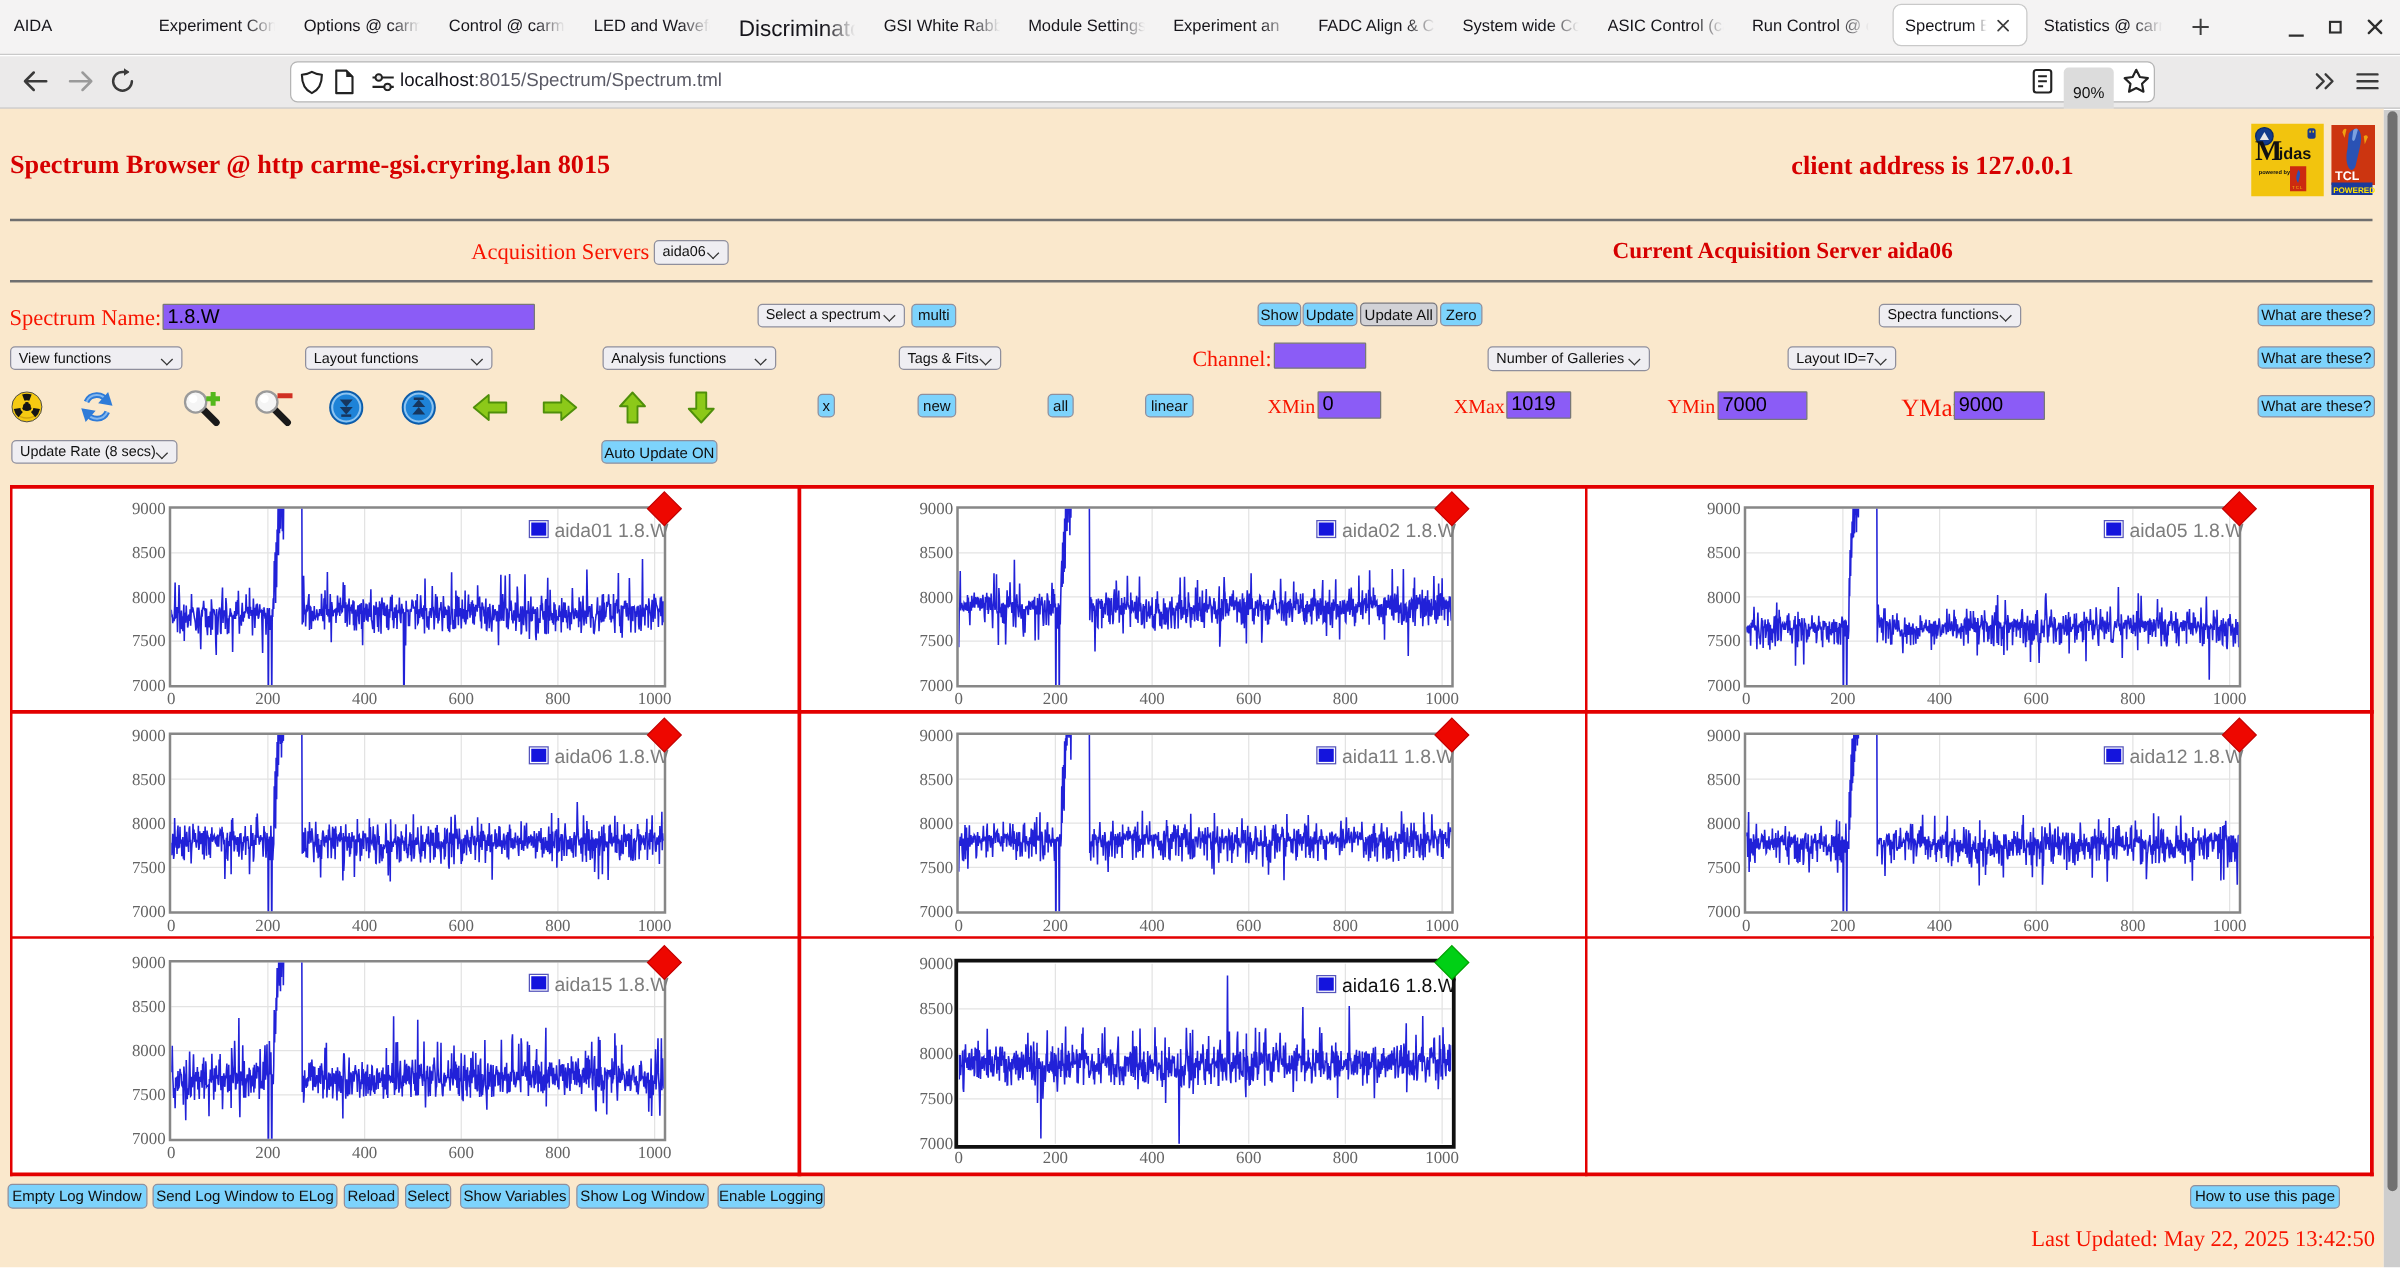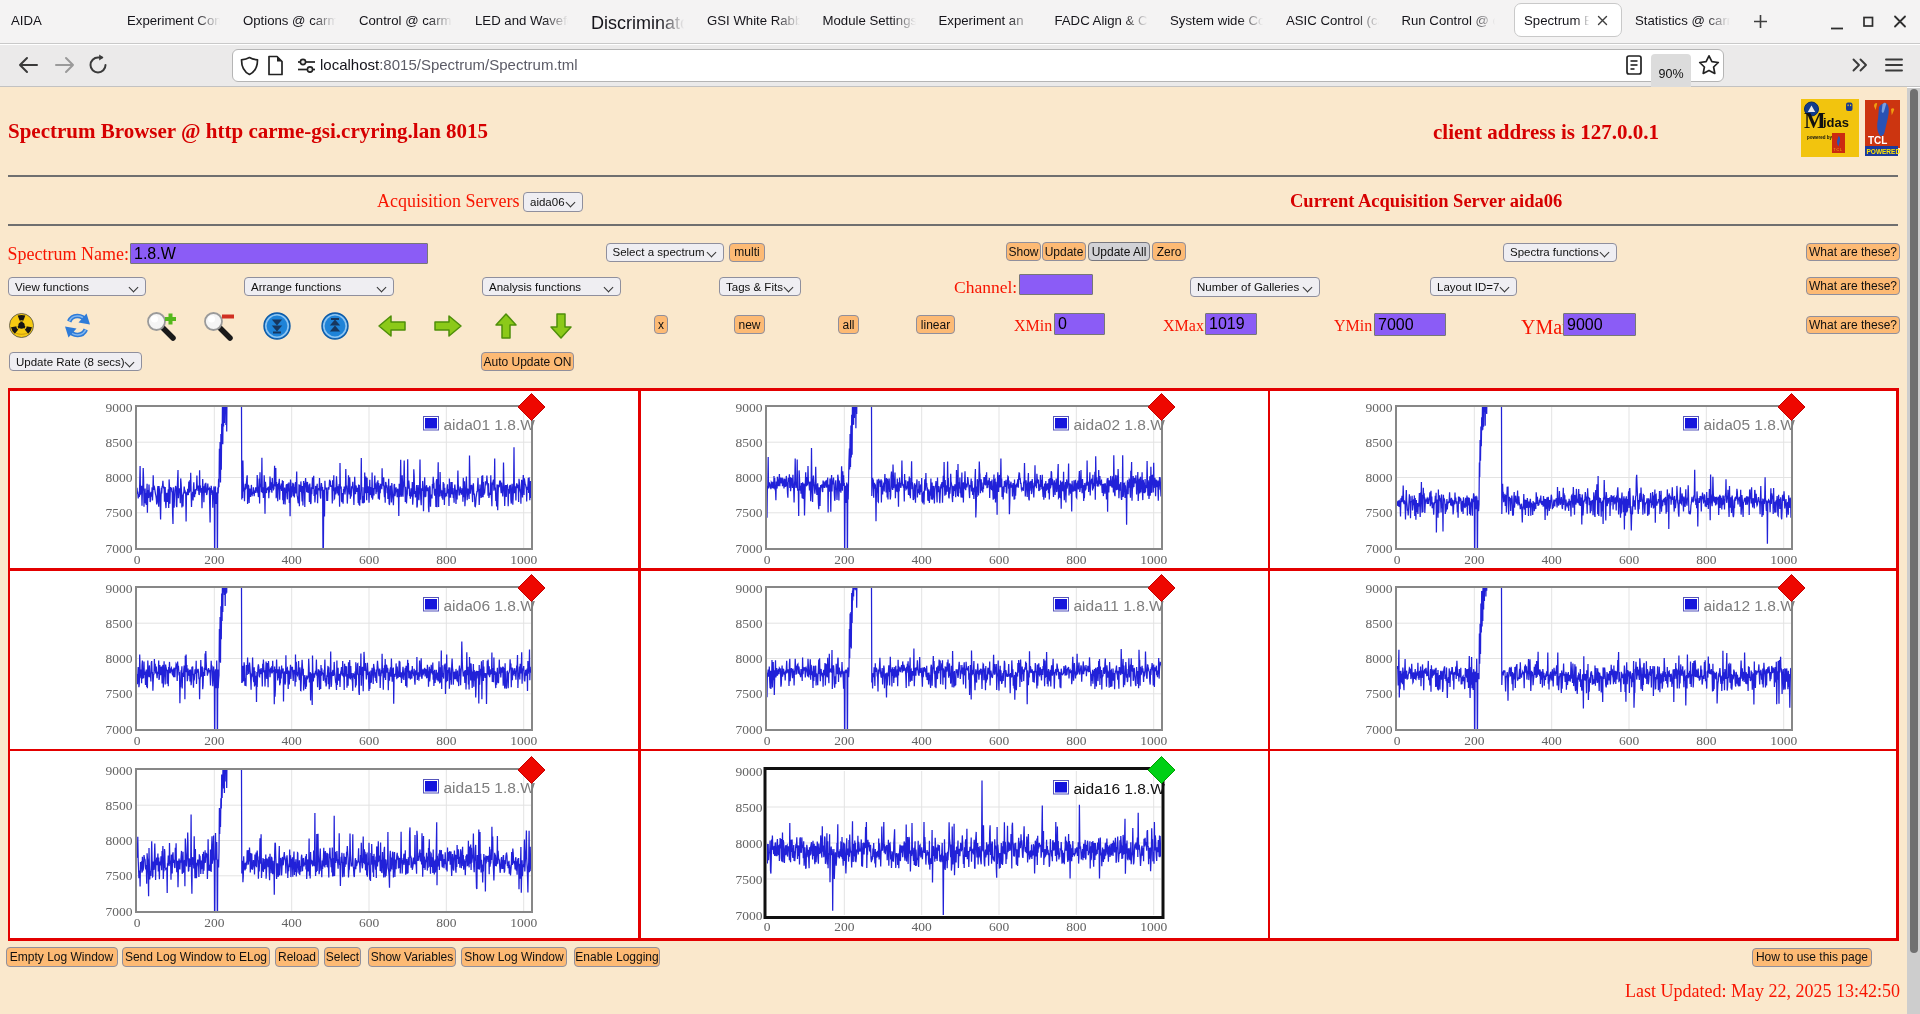--- a/index.html
+++ b/index.html
@@ -1,16 +1,16 @@
 <!DOCTYPE html>
 <html><head><meta charset="utf-8"><style>
 *{margin:0;padding:0;box-sizing:border-box}
 body{width:1920px;height:1014px;overflow:hidden;font-family:'Liberation Sans',sans-serif;position:relative;background:#fff}
 .abs{position:absolute}
-.btn{position:absolute;background:#fdba74;border:1px solid #8f8f9d;border-radius:4px;
+.btn{position:absolute;background:#7dd3fc;border:1px solid #8f8f9d;border-radius:4px;
  font-size:12px;color:#101010;display:flex;align-items:center;justify-content:center;white-space:nowrap}
 .sel{position:absolute;background:#efeef2;border:1px solid #8f8f9d;border-radius:4px;
  font-size:11.5px;color:#101010;display:flex;align-items:center;white-space:nowrap;padding-left:6px;padding-right:18px;overflow:hidden}
 .sel:after{content:"";width:6px;height:6px;border-right:1.6px solid #333;border-bottom:1.6px solid #333;
  transform:rotate(45deg);position:absolute;right:8px;top:5.5px}
 .inp{position:absolute;background:#8b5cf6;border:1.5px solid #777;font-size:16px;color:#000;
  display:flex;align-items:center;padding-left:3px;white-space:nowrap;border-radius:1px}
 .rs{position:absolute;line-height:1.08;font-family:'Liberation Serif',serif;color:#f81400;white-space:nowrap}
 .rb{position:absolute;line-height:1.08;font-family:'Liberation Serif',serif;font-weight:bold;color:#d60000;white-space:nowrap}
 </style></head><body>
@@ -119,21 +119,21 @@
 <div class="inp" style="left:130px;top:243px;width:298px;height:21px">1.8.W</div>
 <div class="sel" style="left:605.5px;top:242.5px;width:118px;height:19px">Select a spectrum</div>
 <div class="btn" style="left:729px;top:242.5px;width:36px;height:19px">multi</div>
 <div class="btn" style="left:1006px;top:242px;width:35px;height:19px">Show</div>
 <div class="btn" style="left:1042px;top:242px;width:44px;height:19px">Update</div>
 <div class="btn" style="left:1088px;top:242px;width:62px;height:19px;background:#d2d2d6;border-color:#77777f">Update All</div>
 <div class="btn" style="left:1152px;top:242px;width:34px;height:19px">Zero</div>
 <div class="sel" style="left:1503px;top:242.5px;width:114px;height:19px">Spectra functions</div>
 <div class="btn" style="left:1806px;top:243px;width:94px;height:18px">What are these?</div>
 <div class="sel" style="left:8px;top:277px;width:138px;height:19px">View functions</div>
-<div class="sel" style="left:244px;top:277px;width:150px;height:19px">Arrange functions</div>
+<div class="sel" style="left:244px;top:277px;width:150px;height:19px">Layout functions</div>
 <div class="sel" style="left:482px;top:277px;width:139px;height:19px">Analysis functions</div>
 <div class="sel" style="left:719px;top:277px;width:82px;height:19px">Tags &amp; Fits</div>
 <div class="rs" style="left:954px;top:278px;font-size:17.5px">Channel:</div>
 <div class="inp" style="left:1019px;top:274px;width:74px;height:21px"></div>
 <div class="sel" style="left:1190px;top:277px;width:130px;height:20px">Number of Galleries</div>
 <div class="sel" style="left:1430px;top:277px;width:87px;height:19px">Layout ID=7</div>
 <div class="btn" style="left:1806px;top:276.5px;width:94px;height:18px">What are these?</div>
 <svg style="position:absolute;left:9px;top:313px" width="26" height="26">
     <circle cx="12.5" cy="12.5" r="12" fill="#f6ca12"></circle>
     <path d="M3.5 18 A12 12 0 0 0 21.5 18 A16 16 0 0 1 3.5 18" fill="#b8860b" opacity="0.55"></path>

